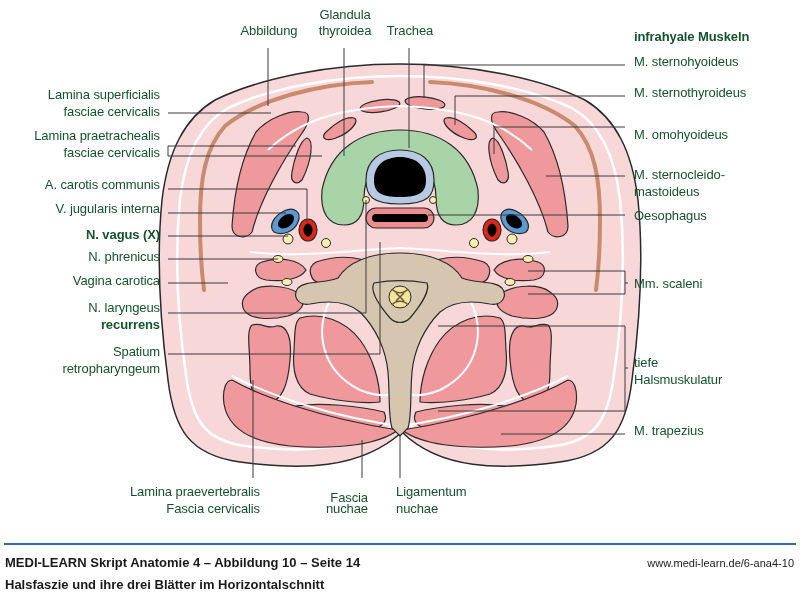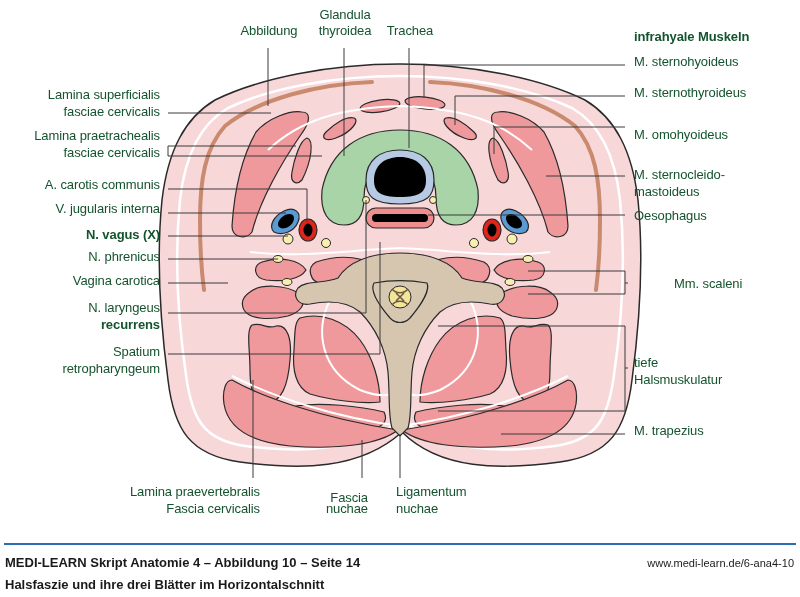--- a/index.html
+++ b/index.html
@@ -151,21 +151,21 @@
 <div class="lbl r" style="right:640px;top:343px;">Spatium</div>
 <div class="lbl r" style="right:640px;top:360px;">retropharyngeum</div>
 
 <div class="lbl bold" style="left:634px;top:28px;">infrahyale Muskeln</div>
 <div class="lbl" style="left:634px;top:53px;">M. sternohyoideus</div>
 <div class="lbl" style="left:634px;top:84px;">M. sternothyroideus</div>
 <div class="lbl" style="left:634px;top:118px;margin-top:8px;">M. omohyoideus</div>
 <div class="lbl" style="left:634px;top:166px;">M. sternocleido-</div>
 <div class="lbl" style="left:634px;top:183px;">mastoideus</div>
 <div class="lbl" style="left:634px;top:207px;">Oesophagus</div>
-<div class="lbl" style="left:634px;top:275px;margin-left:40px;">Mm. scaleni</div>
+<div class="lbl" style="left:634px;top:275px;">Mm. scaleni</div>
 <div class="lbl" style="left:634px;top:354px;">tiefe</div>
 <div class="lbl" style="left:634px;top:371px;">Halsmuskulatur</div>
 <div class="lbl" style="left:634px;top:422px;">M. trapezius</div>
 
 <div class="lbl r" style="right:540px;top:483px;">Lamina praevertebralis</div>
 <div class="lbl r" style="right:540px;top:500px;">Fascia cervicalis</div>
 <div class="lbl r" style="right:432px;top:483px;margin-top:6px;">Fascia</div>
 <div class="lbl r" style="right:432px;top:500px;">nuchae</div>
 <div class="lbl" style="left:396px;top:483px;">Ligamentum</div>
 <div class="lbl" style="left:396px;top:500px;">nuchae</div>

